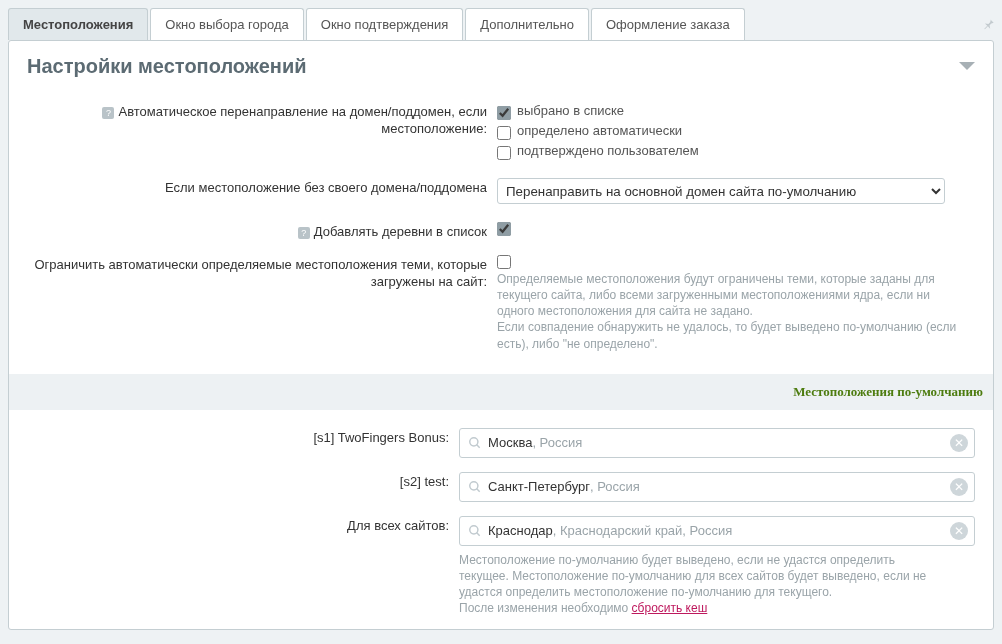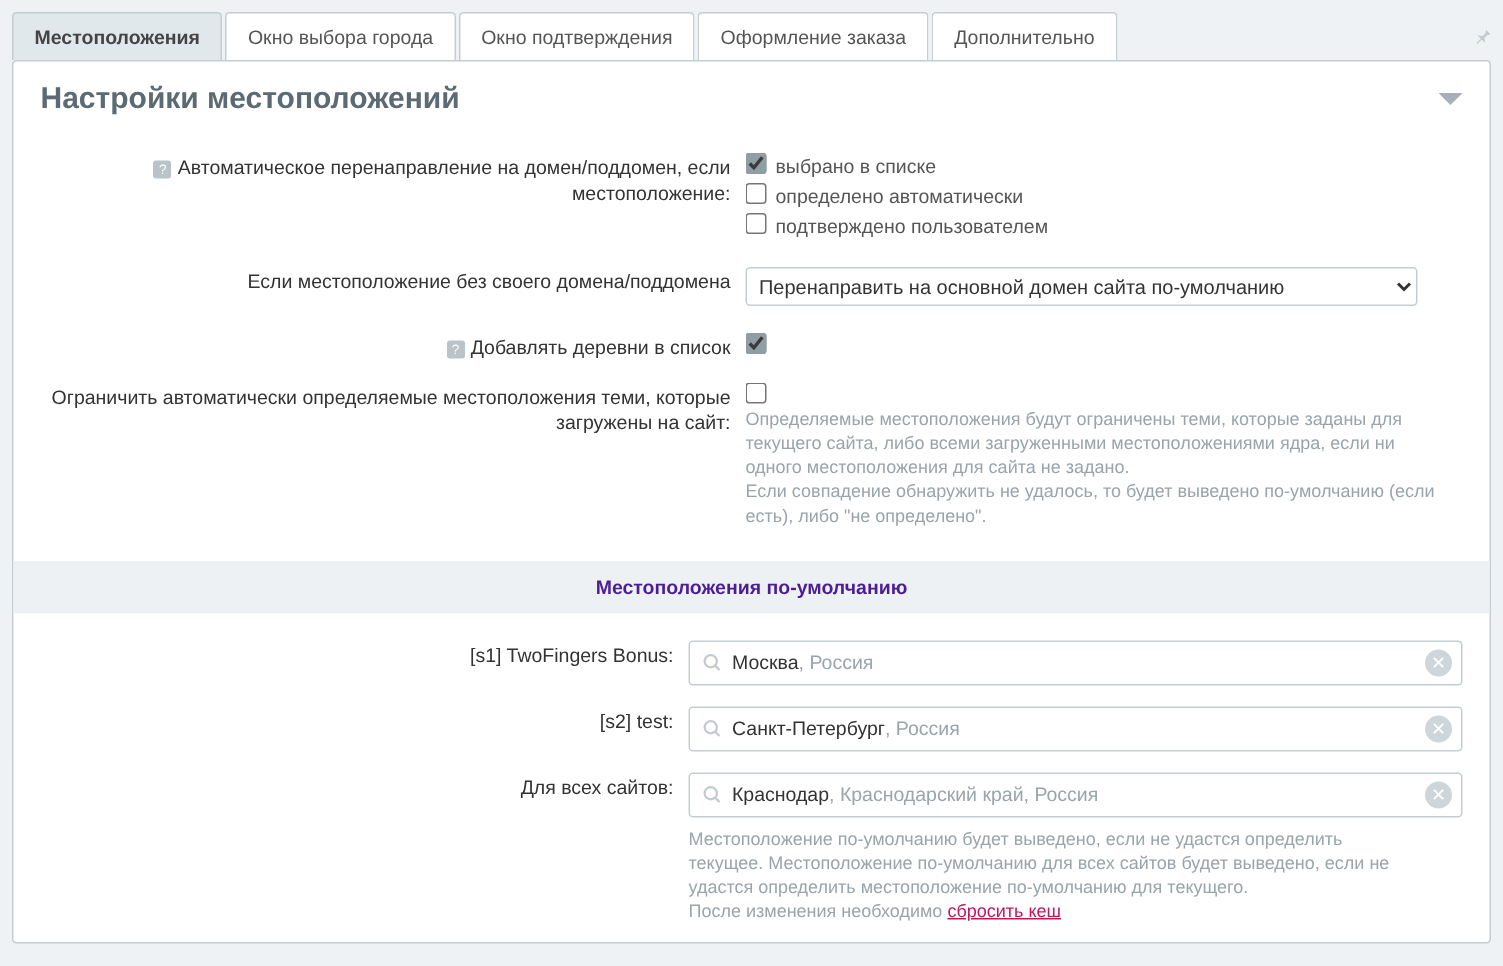--- a/index.html
+++ b/index.html
@@ -96,21 +96,21 @@
     color: #fff;
     font-size: 9px;
     line-height: 12px;
     text-align: center;
     border-radius: 2px;
     margin-right: 4px;
     cursor: help;
   }
   .cb-line {
     display: flex;
-    align-items: flex-start;
+    align-items: flex-end;
     gap: 6px;
     color: #555;
     line-height: 18px;
   }
   input[type=checkbox] {
     width: 14px;
     height: 14px;
     margin: 0;
     accent-color: #8f9da4;
   }
@@ -126,25 +126,26 @@
   .hint {
     font-size: 12px;
     color: #9aa4a9;
     line-height: 1.35;
     max-width: 468px;
   }
   .hint a { color: #be185d; text-decoration: underline; cursor: pointer; }
 
   .sub-header {
     background: #edf1f3;
-    color: #4c1d95;
+    color: #4d7c0f;
     font-weight: bold;
-    text-align: center;
+    text-align: right;
     padding: 10px;
     margin: 18px -18px 14px -18px;
+    font-family: Liberation Serif, serif;
   }
 
   .loc-input {
     position: relative;
     width: 516px;
     border: 1px solid #c4ced2;
     border-radius: 3px;
     height: 30px;
     display: flex;
     align-items: center;
@@ -179,22 +180,22 @@
 </style>
 </head>
 <body>
 
 <div class="page">
 
   <div class="tabs">
     <div class="tab active">Местоположения</div>
     <div class="tab">Окно выбора города</div>
     <div class="tab">Окно подтверждения</div>
+    <div class="tab">Дополнительно</div>
     <div class="tab">Оформление заказа</div>
-    <div class="tab">Дополнительно</div>
     <div class="tabs-spacer"></div>
     <div class="pin-icon">
       <svg width="14" height="14" viewBox="0 0 24 24" fill="currentColor">
           <path d="M14 4l6 6-4 1-3 3 1 6-4-4-5 5-1-1 5-5-4-4 6 1 3-3 1-4z" opacity="0.6"></path>
         </svg>
     </div>
   </div>
 
   <div class="panel">
     <div class="panel-header">

